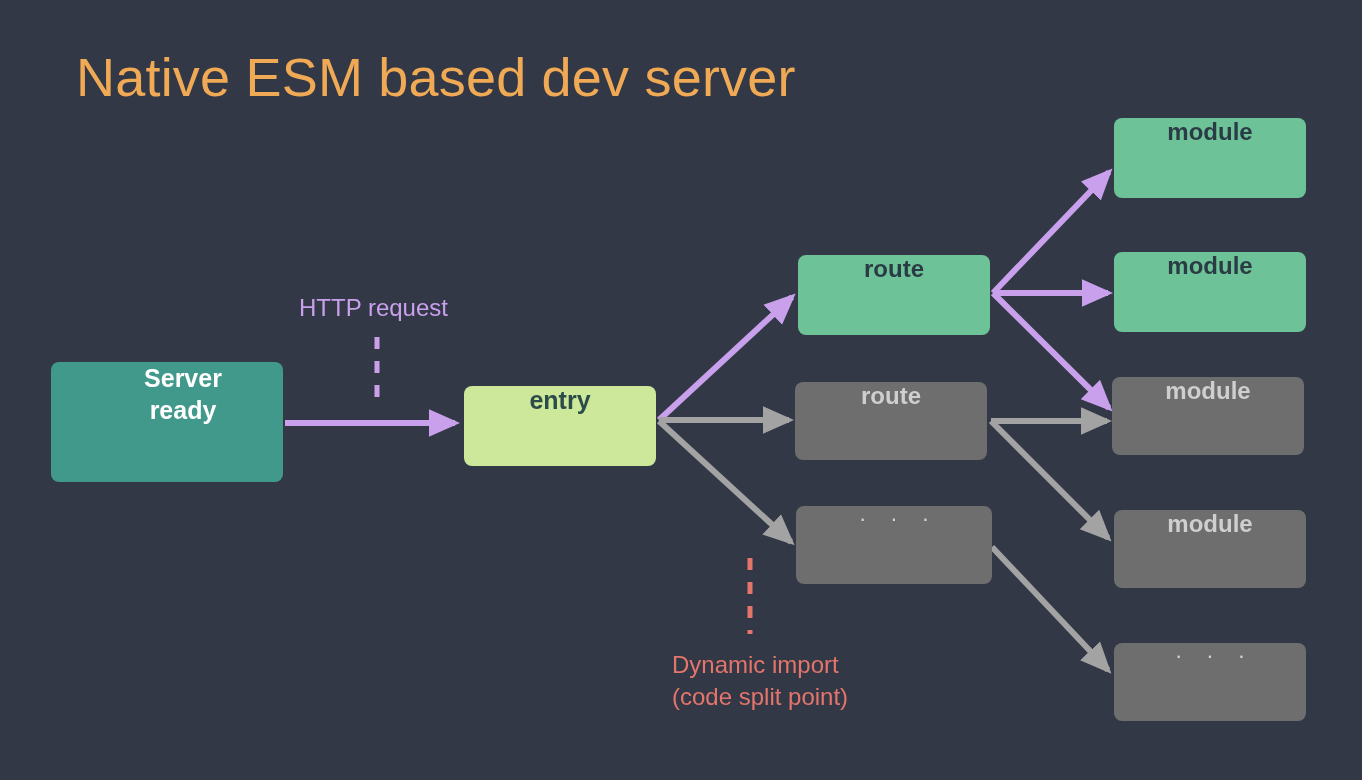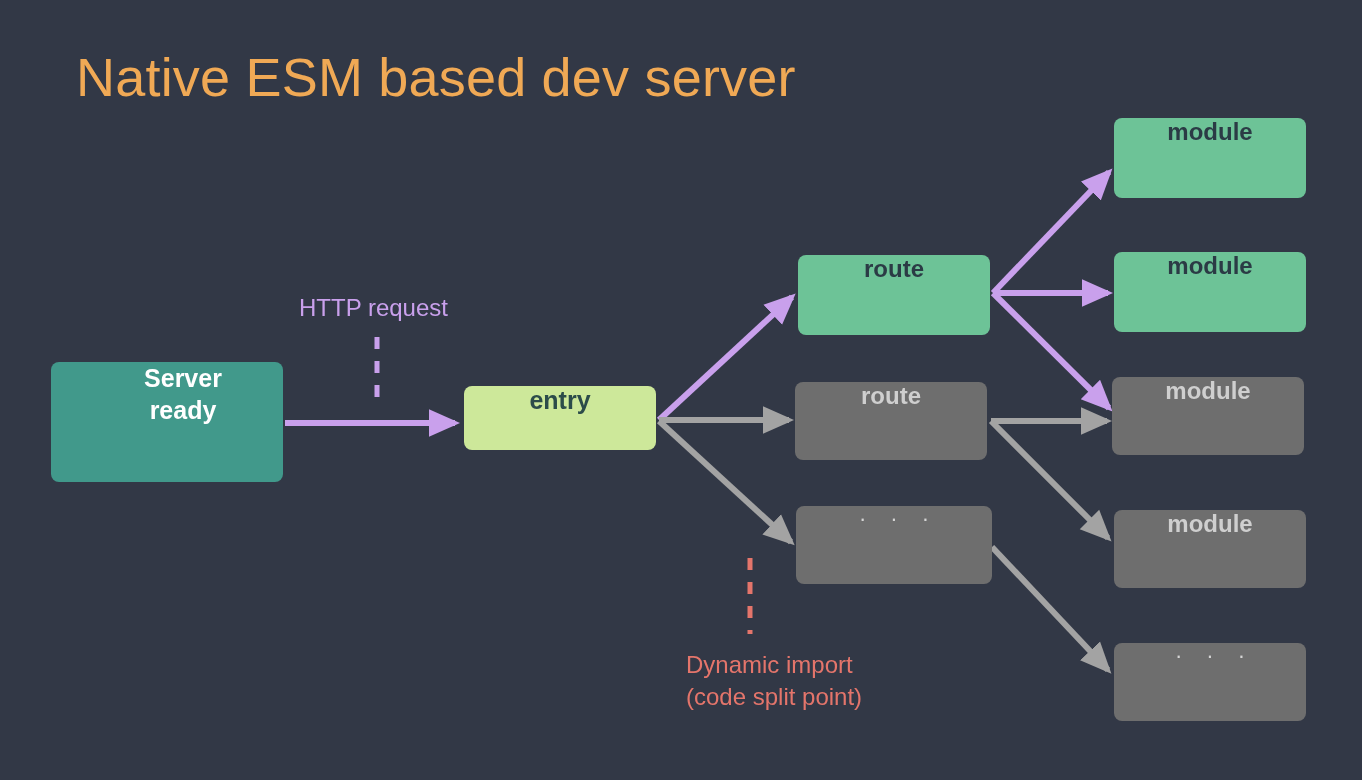--- a/index.html
+++ b/index.html
@@ -96,21 +96,21 @@
     line-height: 1.34;
     white-space: pre-line;
   }
   .annot-http {
     color: #C9A0EC;
     left: 299px;
     top: 292px;
   }
   .annot-dyn {
     color: #E4756B;
-    left: 686px;
+    left: 672px;
     top: 649px;
     text-align: left;
   }
 </style>
 </head>
 <body>
 
 <div id="slide">
 
   <div id="title">Native ESM based dev server</div>
@@ -148,21 +148,21 @@
     <line x1="991" y1="421" x2="1108" y2="538" stroke="#A3A3A3" stroke-width="6" marker-end="url(#arrowGray)"></line>
 
     <line x1="992" y1="547" x2="1108" y2="670" stroke="#A3A3A3" stroke-width="6" marker-end="url(#arrowGray)"></line>
   </svg>
 
   <div class="node n-server" style="left:51px; top:362px; width:232px; height:120px;padding-left:32px;">
     <span class="node-label">Server
 ready</span>
   </div>
 
-  <div class="node n-entry" style="left:464px; top:386px; width:192px; height:64px;">
+  <div class="node n-entry" style="left:464px; top:386px; width:192px; height:80px;">
     <span class="node-label">entry</span>
   </div>
 
   <div class="node n-green" style="left:798px; top:255px; width:192px; height:80px;">
     <span class="node-label">route</span>
   </div>
 
   <div class="node n-gray" style="left:795px; top:382px; width:192px; height:78px;">
     <span class="node-label">route</span>
   </div>

